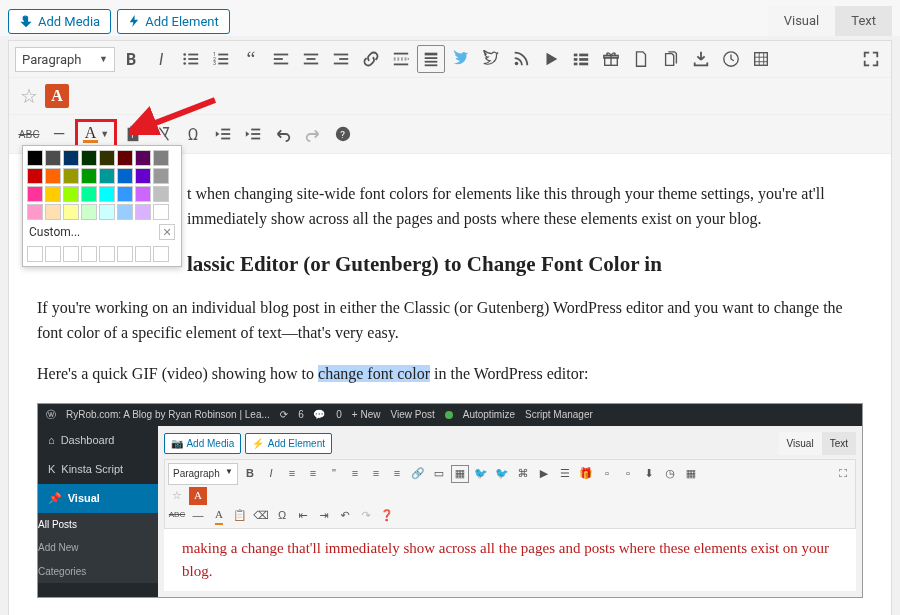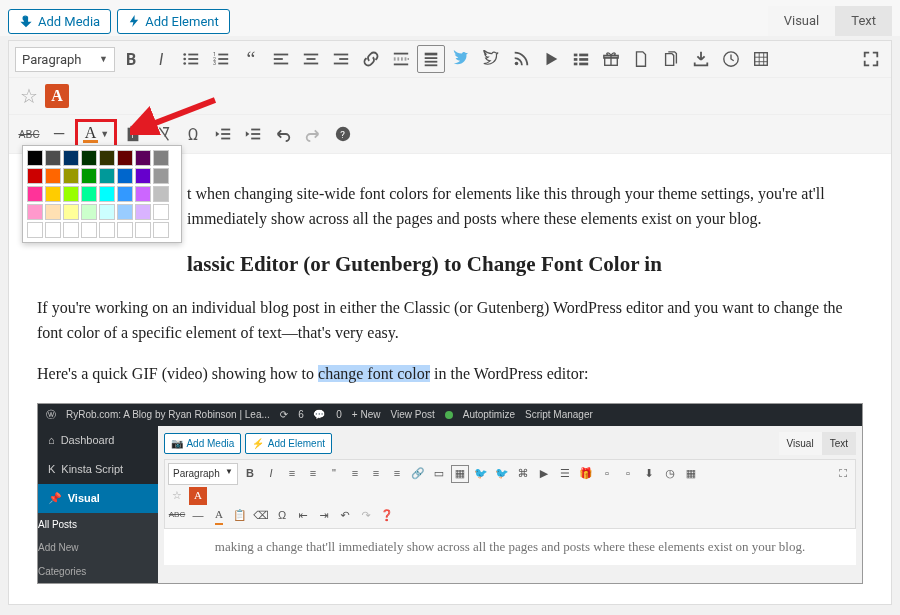--- a/index.html
+++ b/index.html
@@ -138,21 +138,21 @@
   .inner-main { flex:1; padding:6px; background:#f1f1f1;}
   .inner-topbar { display:flex; align-items:center; gap:4px;}
   .inner-btn { border:1px solid #0073aa;color:#0073aa;background:#fff;padding:2px 6px;border-radius:2px;font-size:10px;display:inline-flex;align-items:center;gap:3px;}
   .inner-tabs { margin-left:auto; display:flex;}
   .inner-tab { padding:4px 8px; background:#e5e5e5; font-size:10px;}
   .inner-tab.active { background:#f5f5f5;}
   .inner-toolbar { border:1px solid #ddd; background:#f5f5f5; margin-top:4px; padding:3px; display:flex; flex-direction:column; gap:2px;}
   .inner-trow { display:flex; align-items:center; gap:3px;}
   .inner-tbtn { width:18px; height:18px; display:flex;align-items:center;justify-content:center; color:#555; font-size:11px;}
   .inner-select { border:1px solid #ccc; background:#fff; padding:2px 4px; font-size:10px; width:70px; display:flex; justify-content:space-between;}
-  .inner-content { background:#fff; padding:8px 18px; font-family:Georgia,serif; font-size:13px; color:#737373;text-align:center;}
+  .inner-content { background:#fff; padding:8px 18px; font-family:Georgia,serif; font-size:15px; color:#b91c1c;}
 </style>
 </head>
 <body>
 
 <div class="topbar">
   <div class="btn">
     <svg width="14" height="14" viewBox="0 0 20 20">
         <path fill="#0073aa" d="M13 11V4H7v7H2l8 8 8-8h-5z"></path>
         <circle cx="9" cy="6" r="3" fill="none" stroke="#0073aa" stroke-width="2"></circle>
       </svg>
@@ -531,20 +531,24 @@
       <div class="swatch" style="background: rgb(192, 192, 192);"></div>
       <div class="swatch" style="background: rgb(255, 153, 204);"></div>
       <div class="swatch" style="background: rgb(255, 224, 179);"></div>
       <div class="swatch" style="background: rgb(255, 255, 153);"></div>
       <div class="swatch" style="background: rgb(204, 255, 204);"></div>
       <div class="swatch" style="background: rgb(204, 255, 255);"></div>
       <div class="swatch" style="background: rgb(153, 204, 255);"></div>
       <div class="swatch" style="background: rgb(217, 179, 255);"></div>
       <div class="swatch" style="background: rgb(255, 255, 255);"></div>
     </div>
+  <div class="popup-custom">
+    <span>Custom...</span>
+    <span class="x">✕</span>
+  </div>
   <div class="empty-row">
     <div class="swatch"></div>
       <div class="swatch"></div>
       <div class="swatch"></div>
       <div class="swatch"></div>
       <div class="swatch"></div>
       <div class="swatch"></div>
       <div class="swatch"></div>
       <div class="swatch"></div>
   </div>

